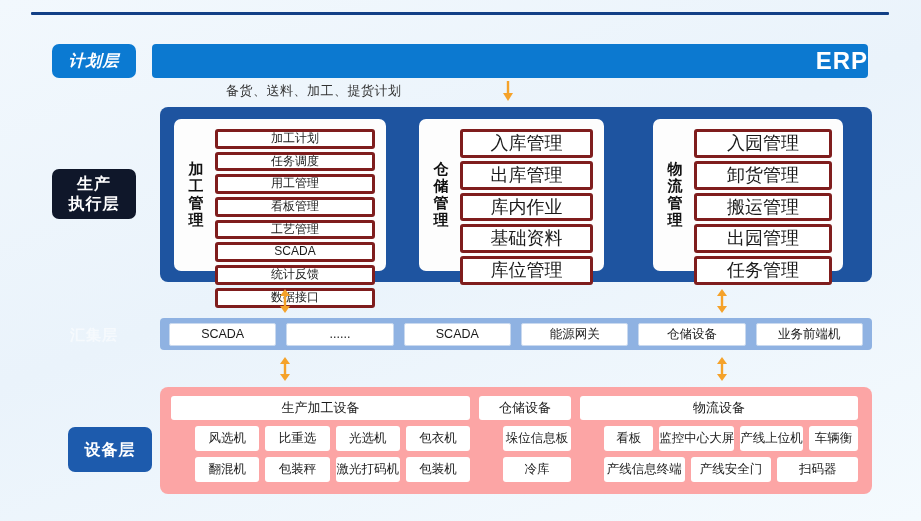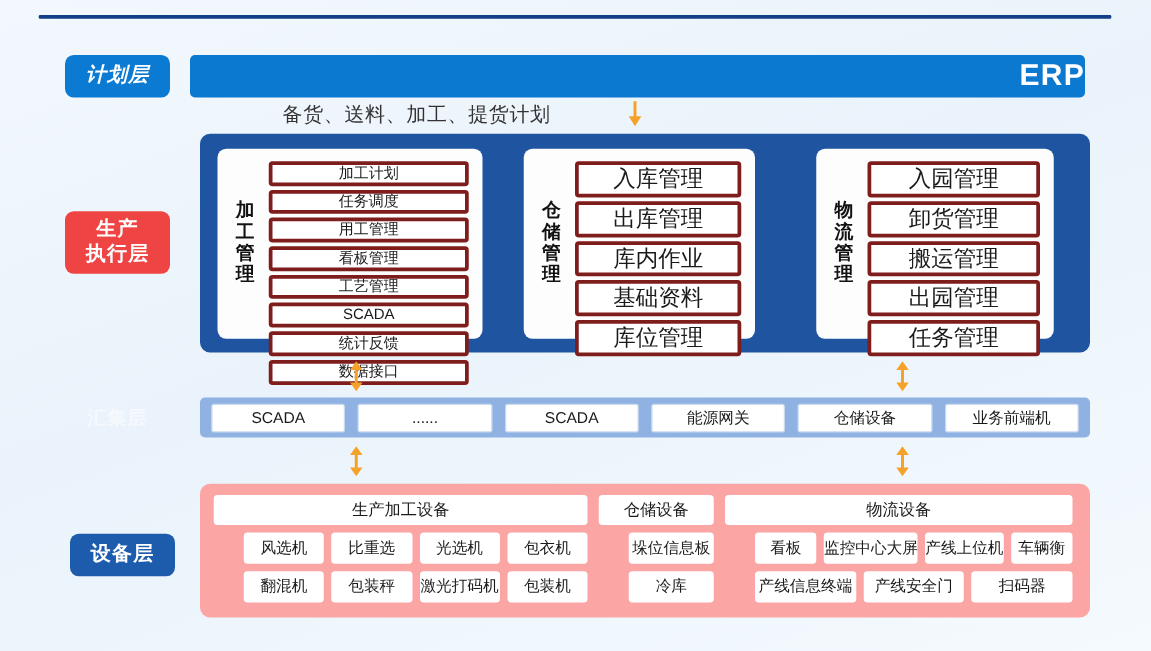--- a/index.html
+++ b/index.html
@@ -16,33 +16,33 @@
   .top-rule{position:absolute;left:31px;top:12px;width:858px;height:3px;
     background:#123f86;border-radius:1px;}
 
   
   .layer-badge{
     position:absolute;border-radius:7px;color:#fff;
     display:flex;align-items:center;justify-content:center;text-align:center;
     font-weight:bold;font-size:16px;letter-spacing:1px;line-height:1.22;
   }
   .badge-plan{left:52px;top:44px;width:84px;height:34px;background:#0b7ad2;font-style:italic;}
-  .badge-exec{left:52px;top:169px;width:84px;height:50px;background:#ef4444;}
+  .badge-exec{left:52px;top:169px;width:84px;height:50px;background:#0f172a;}
   .badge-agg {left:52px;top:320px;width:84px;height:30px;background:transparent;
     color:#ffffff;opacity:.55;font-size:15px;}
-  .badge-dev {left:56px;top:427px;width:84px;height:34px;background:#1d5bad;}
+  .badge-dev {left:68px;top:427px;width:84px;height:45px;background:#1d5bad;}
 
   
   .erp-bar{position:absolute;left:152px;top:44px;width:716px;height:34px;
     background:#0c79d0;border-radius:4px;color:#fff;font-weight:bold;
     font-size:24px;letter-spacing:1px;display:flex;align-items:center;
     justify-content:flex-end;}
 
   
-  .plan-caption{position:absolute;left:226px;top:82px;font-size:16px;color:#333;
+  .plan-caption{position:absolute;left:226px;top:82px;font-size:13px;color:#333;
     letter-spacing:.5px;}
   .down-arrow{position:absolute;left:500px;top:80px;width:16px;height:22px;}
 
   
   .exec-panel{position:absolute;left:160px;top:107px;width:712px;height:175px;
     background:#1e54a0;border-radius:8px;}
   .mod-card{position:absolute;top:12px;background:#fdfdfd;border-radius:7px;
     display:flex;align-items:flex-start;padding:10px 11px 10px 9px;box-sizing:border-box;}
   .card-a{left:14px;width:212px;height:152px;}
   .card-b{left:259px;width:185px;height:152px;}

